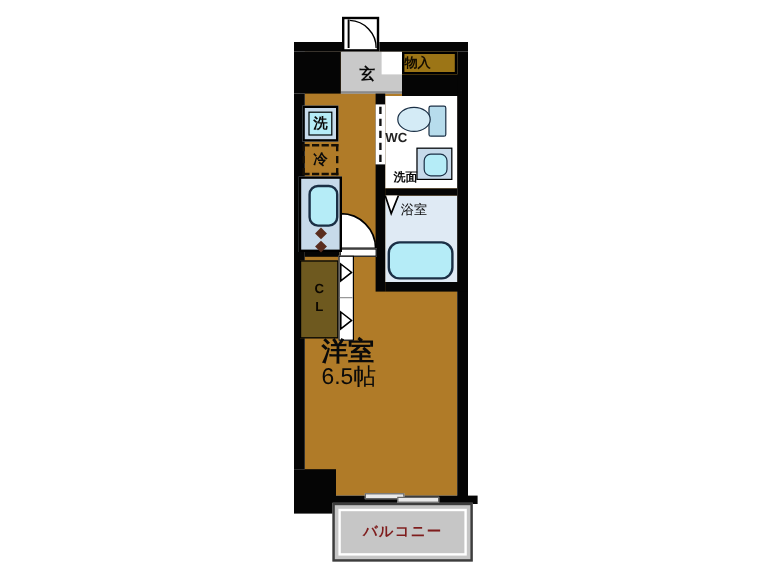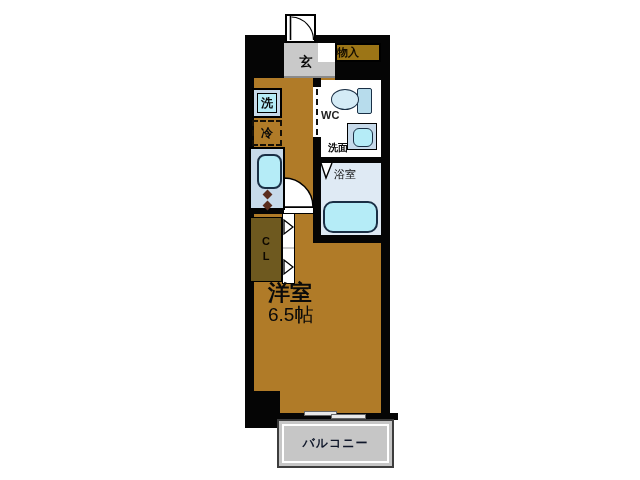--- a/index.html
+++ b/index.html
@@ -66,21 +66,21 @@
   .senmen-label{left:328px;top:141px;width:30px;font-size:10px;font-weight:600;}
   
   .yoku-label{left:334px;top:167px;width:40px;font-size:11px;font-weight:400;}
   .bathtub{left:323px;top:201px;width:55px;height:32px;background:var(--fixture-cyan,#b5ecf7);border:2px solid #1a2f45;border-radius:10px;}
   
   .win{background:#e9e9e9;border:1px solid #666;}
   .win-l{left:304px;top:411px;width:33px;height:5px;}
   .win-r{left:331px;top:414px;width:35px;height:5px;}
   .balcony{left:277px;top:419px;width:117px;height:49px;background:var(--balcony-fill,#c6c6c6);border:2px solid #3d3d3d;}
   .balcony-frame{position:absolute;left:3px;top:3px;right:3px;bottom:3px;border:2px solid #ffffff;}
-  .balcony-label{position:absolute;left:0;right:0;top:14px;text-align:center;font-size:12px;font-weight:600;letter-spacing:1px;color:#0f172a;}
+  .balcony-label{position:absolute;left:0;right:0;top:14px;text-align:center;font-size:12px;font-weight:600;letter-spacing:1px;color:#7f1d1d;}
   
   .room-label{left:268px;top:281px;width:104px;text-align:left;line-height:1.1;}
   .room-name{font-size:22px;font-weight:600;}
   .room-size{font-size:19px;font-weight:400;}
   svg{display:block;}
 </style>
 </head>
 <body>
 
 <div class="stage">

